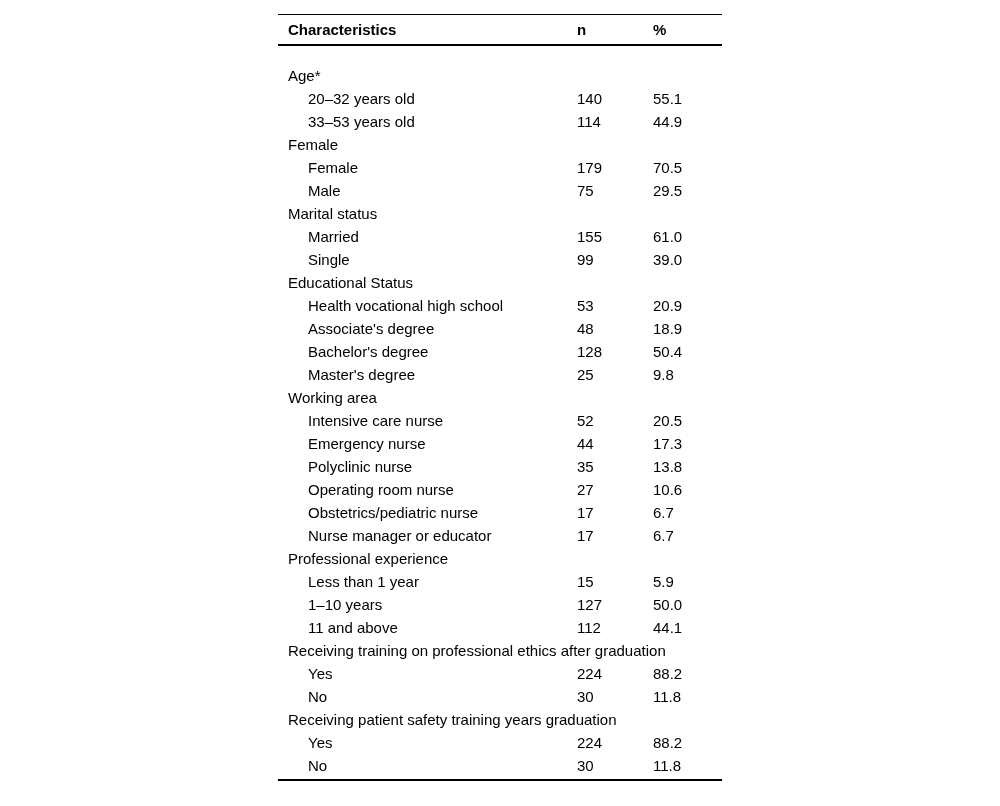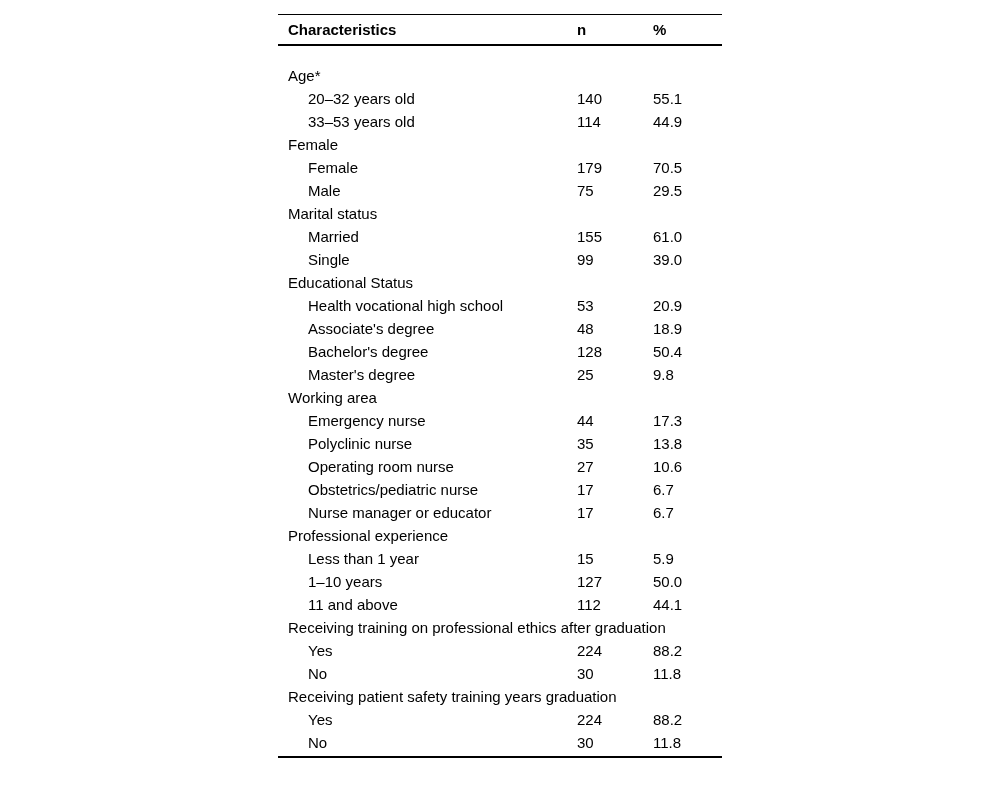--- a/index.html
+++ b/index.html
@@ -121,20 +121,25 @@
         </div>
         <div class="row data-row">
           <span class="cell c-label indent">Master's degree</span>
           <span class="cell c-n">25</span>
           <span class="cell c-pct">9.8</span>
         </div>
         <div class="row section-row">
           <span class="cell section-label">Working area</span>
         </div>
         <div class="row data-row">
+          <span class="cell c-label indent">Intensive care nurse</span>
+          <span class="cell c-n">52</span>
+          <span class="cell c-pct">20.5</span>
+        </div>
+        <div class="row data-row">
           <span class="cell c-label indent">Emergency nurse</span>
           <span class="cell c-n">44</span>
           <span class="cell c-pct">17.3</span>
         </div>
         <div class="row data-row">
           <span class="cell c-label indent">Polyclinic nurse</span>
           <span class="cell c-n">35</span>
           <span class="cell c-pct">13.8</span>
         </div>
         <div class="row data-row">

